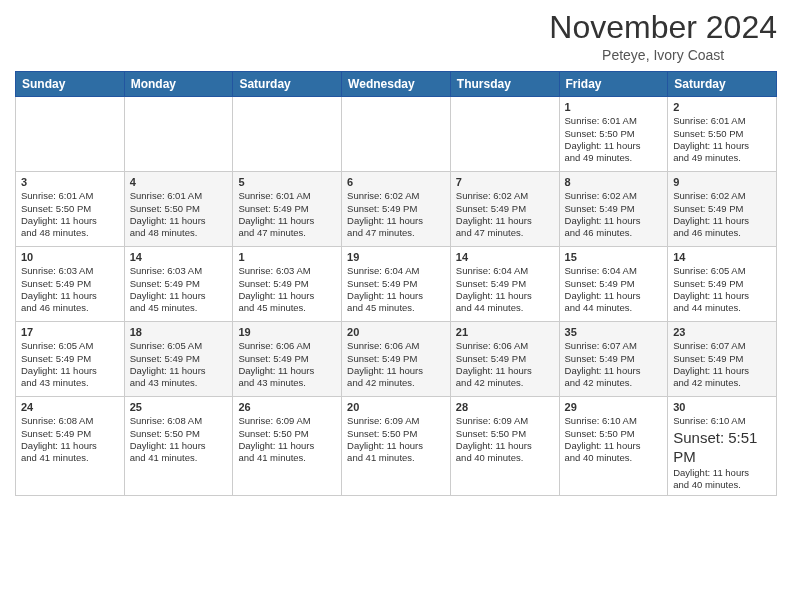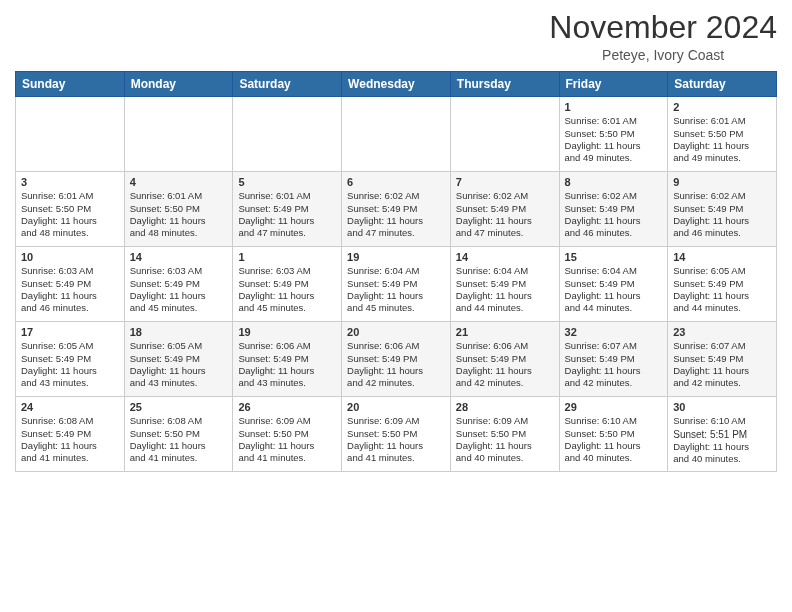--- a/index.html
+++ b/index.html
@@ -265,21 +265,21 @@
             <span style="display: block; font-size: 9.5px; line-height: 1.3;">and 42 minutes.</span>
           </td>
           <td>
             <span class="day-num">21</span>
             <span style="display: block; font-size: 9.5px; line-height: 1.3;">Sunrise: 6:06 AM</span>
             <span style="display: block; font-size: 9.5px; line-height: 1.3;">Sunset: 5:49 PM</span>
             <span style="display: block; font-size: 9.5px; line-height: 1.3;">Daylight: 11 hours</span>
             <span style="display: block; font-size: 9.5px; line-height: 1.3;">and 42 minutes.</span>
           </td>
           <td>
-            <span class="day-num">32</span>
+            <span class="day-num">35</span>
             <span style="display: block; font-size: 9.5px; line-height: 1.3;">Sunrise: 6:07 AM</span>
             <span style="display: block; font-size: 9.5px; line-height: 1.3;">Sunset: 5:49 PM</span>
             <span style="display: block; font-size: 9.5px; line-height: 1.3;">Daylight: 11 hours</span>
             <span style="display: block; font-size: 9.5px; line-height: 1.3;">and 42 minutes.</span>
           </td>
           <td>
             <span class="day-num">23</span>
             <span style="display: block; font-size: 9.5px; line-height: 1.3;">Sunrise: 6:07 AM</span>
             <span style="display: block; font-size: 9.5px; line-height: 1.3;">Sunset: 5:49 PM</span>
             <span style="display: block; font-size: 9.5px; line-height: 1.3;">Daylight: 11 hours</span>
@@ -325,20 +325,20 @@
           <td>
             <span class="day-num">29</span>
             <span style="display: block; font-size: 9.5px; line-height: 1.3;">Sunrise: 6:10 AM</span>
             <span style="display: block; font-size: 9.5px; line-height: 1.3;">Sunset: 5:50 PM</span>
             <span style="display: block; font-size: 9.5px; line-height: 1.3;">Daylight: 11 hours</span>
             <span style="display: block; font-size: 9.5px; line-height: 1.3;">and 40 minutes.</span>
           </td>
           <td>
             <span class="day-num">30</span>
             <span style="display: block; font-size: 9.5px; line-height: 1.3;">Sunrise: 6:10 AM</span>
-            <span style="display: block; font-size: 10px; line-height: 1.3;">Sunset: 5:51 PM</span>
+            <span style="display: block; font-size: 15px; line-height: 1.3;">Sunset: 5:51 PM</span>
             <span style="display: block; font-size: 9.5px; line-height: 1.3;">Daylight: 11 hours</span>
             <span style="display: block; font-size: 9.5px; line-height: 1.3;">and 40 minutes.</span>
           </td>
         </tr>
       </tbody>
   </table>
 </div>
 
 </body></html>

